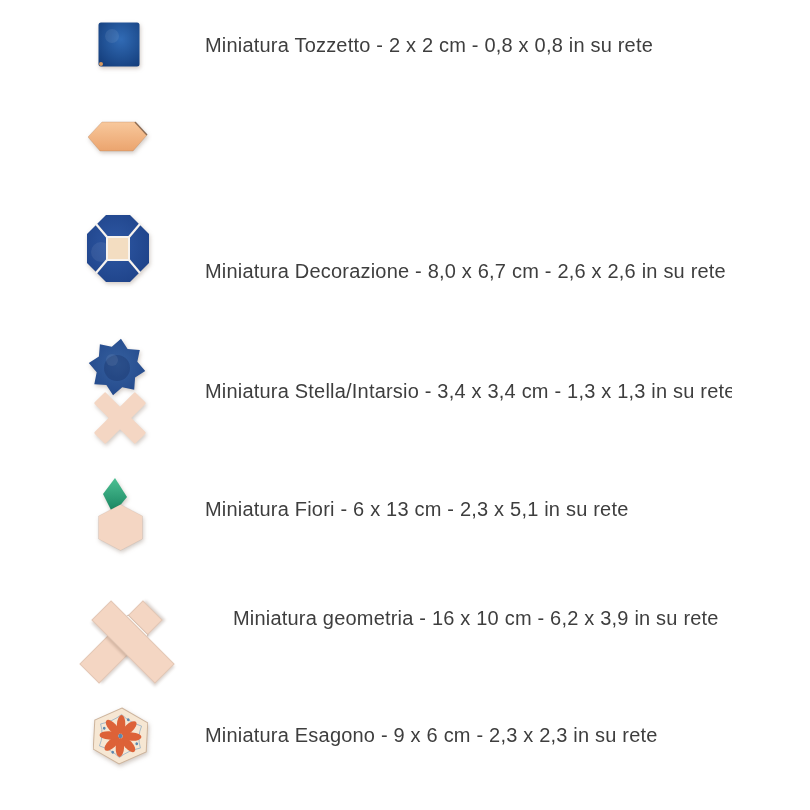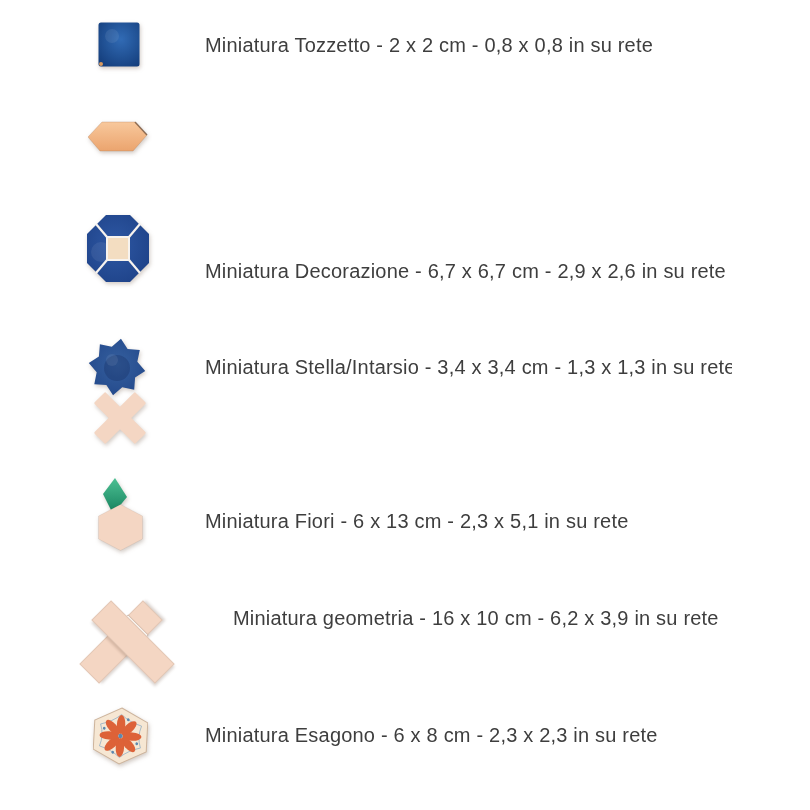--- a/index.html
+++ b/index.html
@@ -83,21 +83,21 @@
       <circle cx="15" cy="38" r="10" fill="rgba(255,255,255,0.07)"></circle>
       <g stroke="#f7f3ee" stroke-width="2.2">
         <line x1="21" y1="23" x2="10" y2="10"></line>
         <line x1="43" y1="23" x2="54" y2="10"></line>
         <line x1="43" y1="46" x2="54" y2="59"></line>
         <line x1="21" y1="46" x2="10" y2="59"></line>
       </g>
       <rect x="21" y="23" width="22" height="23" style="fill:var(--c-cream,#f3ddc1)" stroke="#f7f3ee" stroke-width="2"></rect>
     </svg>
   </div>
-  <div class="tile-label" style="top:258px;">Miniatura Decorazione - 6,7 x 6,7 cm - 2,9 x 2,6 in su rete</div>
+  <div class="tile-label" style="top:258px;">Miniatura Decorazione - 8,0 x 6,7 cm - 2,6 x 2,6 in su rete</div>
 
   <div class="tile-gfx" style="left:88px;top:338px;">
     <svg width="58" height="58" viewBox="0 0 58 58" xmlns="http://www.w3.org/2000/svg">
       <defs>
         <radialGradient id="gSt" cx="50%" cy="45%" r="75%">
           <stop offset="0%" stop-color="#35609f"></stop>
           <stop offset="100%" stop-color="#1f4386"></stop>
         </radialGradient>
       </defs>
       <polygon transform="rotate(8 29 29)" fill="url(#gSt)" points="29,0.5 37,9.6 49.2,8.9 48.4,21 57.5,29 48.4,37 49.2,49.2 37,48.4 29,57.5 21,48.4 8.9,49.2 9.6,37 0.5,29 9.6,21 8.9,8.9 21,9.6"></polygon>
@@ -106,39 +106,39 @@
     </svg>
   </div>
   <div class="tile-gfx" style="left:92px;top:392px;">
     <svg width="56" height="52" viewBox="0 0 56 52" xmlns="http://www.w3.org/2000/svg">
       <g style="fill:var(--c-pink,#f4d6c3)">
         <rect x="-1" y="18" width="58" height="16" rx="1.5" transform="rotate(45 28 26)"></rect>
         <rect x="-1" y="18" width="58" height="16" rx="1.5" transform="rotate(-45 28 26)"></rect>
       </g>
     </svg>
   </div>
-  <div class="tile-label" style="top:354px;">Miniatura Stella/Intarsio - 3,4 x 3,4 cm - 1,3 x 1,3 in su rete</div>
+  <div class="tile-label" style="top:378px;">Miniatura Stella/Intarsio - 3,4 x 3,4 cm - 1,3 x 1,3 in su rete</div>
 
   <div class="tile-gfx" style="left:103px;top:477px;">
     <svg width="26" height="38" viewBox="0 0 26 38" xmlns="http://www.w3.org/2000/svg">
       <defs>
         <linearGradient id="gLf" x1="0" y1="0" x2="0" y2="1">
           <stop offset="0%" stop-color="#4cc093"></stop>
           <stop offset="100%" stop-color="#15805c"></stop>
         </linearGradient>
       </defs>
       <polygon points="12,1 24,20 10,37 0,17" fill="url(#gLf)"></polygon>
     </svg>
   </div>
   <div class="tile-gfx" style="left:98px;top:504px;">
     <svg width="45" height="47" viewBox="0 0 45 47" xmlns="http://www.w3.org/2000/svg">
       <polygon points="22.5,0.5 44.5,12 44.5,35 22.5,46.5 0.5,35 0.5,12" style="fill:var(--c-pink,#f4d6c3)" stroke="rgba(0,0,0,0.06)" stroke-width="1"></polygon>
     </svg>
   </div>
-  <div class="tile-label" style="top:508px;">Miniatura Fiori - 6 x 13 cm - 2,3 x 5,1 in su rete</div>
+  <div class="tile-label" style="top:496px;">Miniatura Fiori - 6 x 13 cm - 2,3 x 5,1 in su rete</div>
 
   <div class="chevron">
     <div class="g-arm g-arm-left">
       <div class="g-seam"></div>
     </div>
     <div class="g-arm g-arm-right"></div>
   </div>
   <div class="tile-label" style="top:605px;margin-left:28px;">Miniatura geometria - 16 x 10 cm - 6,2 x 3,9 in su rete</div>
 
   <div class="tile-gfx" style="left:93px;top:707px;">
@@ -183,15 +183,15 @@
           <g transform="rotate(202.5 27.5 29)">
               <circle cx="27.5" cy="11" r="1.4"></circle>
             </g>
           <g transform="rotate(292.5 27.5 29)">
               <circle cx="27.5" cy="11" r="1.4"></circle>
             </g>
         </g>
       </g>
     </svg>
   </div>
-  <div class="tile-label" style="top:722px;">Miniatura Esagono - 6 x 8 cm - 2,3 x 2,3 in su rete</div>
+  <div class="tile-label" style="top:722px;">Miniatura Esagono - 9 x 6 cm - 2,3 x 2,3 in su rete</div>
 
 </div>
 
 </body></html>

